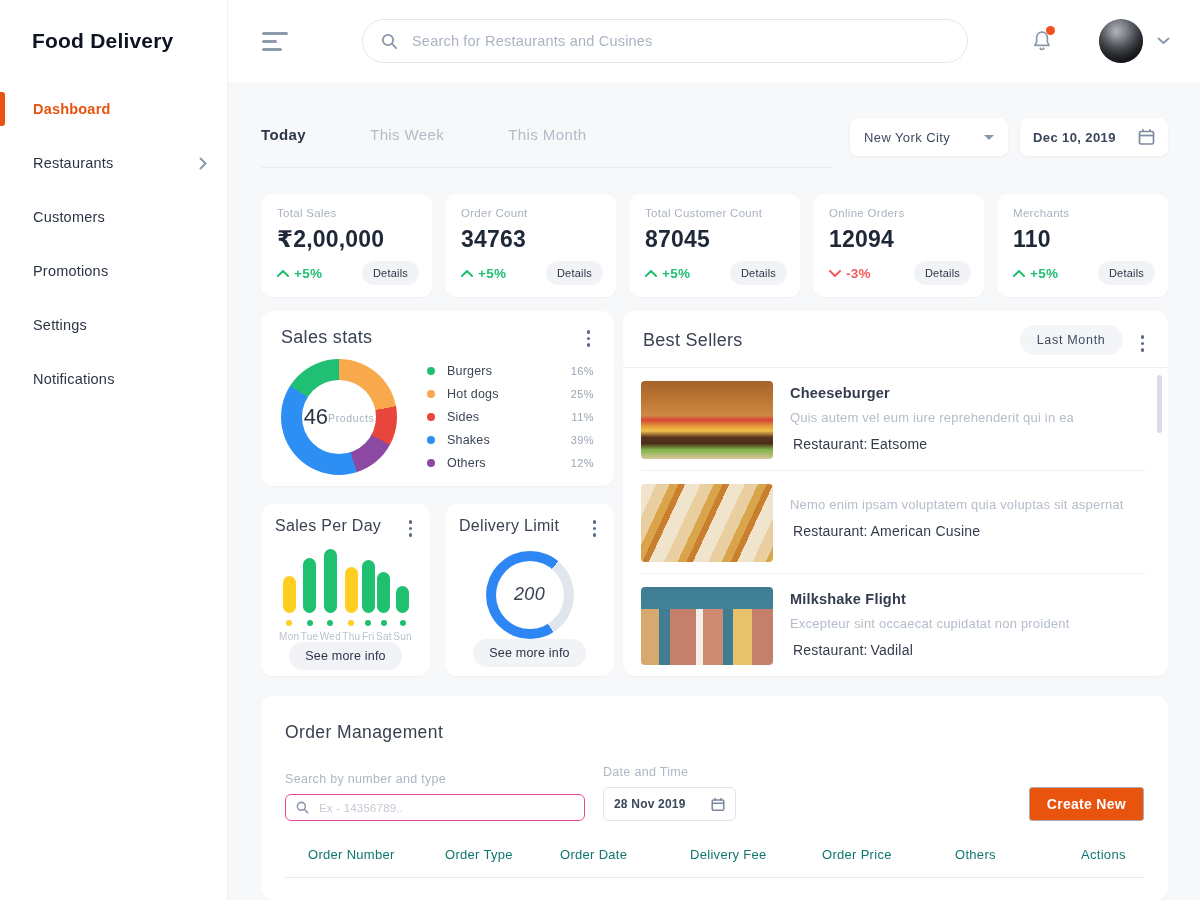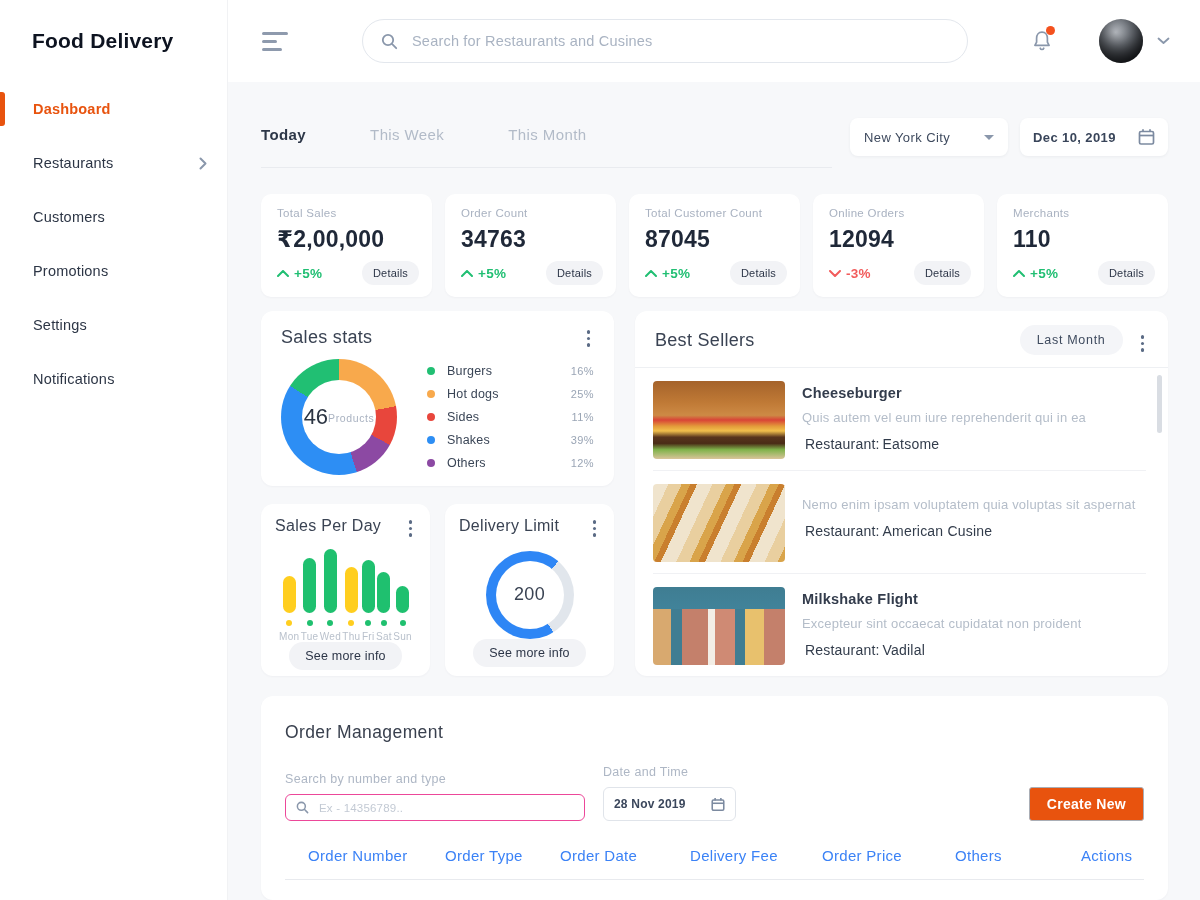--- a/index.html
+++ b/index.html
@@ -47,21 +47,21 @@
   .stats-row{display:grid;grid-template-columns:repeat(5,1fr);gap:13px;margin-top:26px;flex:none}
   .stat-card{background:#fff;border-radius:10px;padding:13px 13px 12px 16px;box-shadow:0 1px 2px rgba(40,50,70,.04)}
   .stat-label{font-size:11.5px;color:#a9b2c1;letter-spacing:.3px;white-space:nowrap;overflow:hidden}
   .stat-value{font-size:23px;font-weight:700;color:#1f2838;margin-top:8px;letter-spacing:.2px;line-height:1.1}
   .stat-foot{display:flex;align-items:center;margin-top:9px}
   .trend{display:flex;align-items:center;gap:5px;font-size:13.5px;font-weight:700;letter-spacing:.3px}
   .trend.up{color:#21BF73}.trend.down{color:#F25C5C}
   .trend.down svg{transform:rotate(180deg)}
   .details-btn{margin-left:auto;background:#f2f3f6;border:none;border-radius:13px;padding:6px 11px;font-size:11px;color:#2c3547;cursor:pointer;letter-spacing:.2px}
 
-  .mid{display:flex;gap:21px;margin-top:14px;flex:none}
+  .mid{display:flex;gap:9px;margin-top:14px;flex:none}
   .left-col{width:353px;flex:none;display:flex;flex-direction:column}
   .right-col{flex:1;min-width:0}
   .card{background:#fff;border-radius:12px;box-shadow:0 1px 2px rgba(40,50,70,.04)}
   .card-head{display:flex;align-items:flex-start}
   .card-title{font-size:18px;color:#3a4353;letter-spacing:.3px}
   .kebab{margin-left:auto;cursor:pointer;display:flex;flex-direction:column;gap:3px;padding:3px 4px}
   .kebab i{width:3.5px;height:3.5px;border-radius:50%;background:#5b6b85}
 
   .sales-stats{height:175px;padding:16px 20px;box-sizing:border-box;overflow:hidden}
   .ss-body{display:flex;align-items:center;margin-top:9px}
@@ -113,21 +113,21 @@
   .om-form{display:flex;align-items:flex-end;margin-top:22px}
   .om-group{display:flex;flex-direction:column}
   .om-group + .om-group{margin-left:18px}
   .om-label{font-size:12.5px;color:#aeb7c5;letter-spacing:.3px;margin-bottom:8px}
   .om-search{width:300px;height:27px;border:1px solid #ec4899;border-radius:6px;display:flex;align-items:center;padding:0 10px;box-sizing:border-box;background:#fff}
   .om-search input{border:0;outline:0;flex:1;margin-left:8px;font-size:11.5px;color:#3a4556;letter-spacing:.2px}
   .om-search input::placeholder{color:#c3cad4}
   .om-date{width:133px;height:34px;border:1px solid #e0e4ea;border-radius:6px;display:flex;align-items:center;justify-content:space-between;padding:0 10px;box-sizing:border-box;font-size:12px;font-weight:700;color:#3b475c;letter-spacing:.2px;background:#fff;cursor:pointer}
   .create-btn{margin-left:auto;background:#E8530E;color:#fff;border:1px solid #a9aeb6;padding:8px 17px;font-size:14px;font-weight:700;letter-spacing:.3px;border-radius:3px;cursor:pointer}
   .om-table{margin-top:26px}
-  .t-head{display:grid;grid-template-columns:137px 115px 130px 132px 133px 126px 1fr;padding-left:23px;font-size:15px;color:#3b82f6;letter-spacing:.3px}
+  .t-head{display:grid;grid-template-columns:137px 115px 130px 132px 133px 126px 1fr;padding-left:23px;font-size:13px;color:#0f766e;letter-spacing:.3px}
   .t-divider{border-top:1px solid #e8eaee;margin-top:15px}
   .t-row{display:grid;grid-template-columns:137px 115px 130px 132px 133px 126px 1fr;padding:29px 0 0 23px;font-size:14px;font-weight:600;color:#323c4b;align-items:center;letter-spacing:.2px;cursor:pointer}
 </style>
 </head>
 <body>
 
 <aside class="sidebar">
   <div class="brand">Food Delivery</div>
   <nav>
     <div class="nav-item active">
@@ -393,21 +393,21 @@
 
           <div class="card">
             <div class="card-head">
               <span class="card-title">Delivery Limit</span>
               <span class="kebab">
                   <i></i>
                   <i></i>
                   <i></i>
                 </span>
             </div>
-            <div class="ring" style="background: conic-gradient(rgb(46, 134, 245) 0deg, rgb(46, 134, 245) 40deg, rgb(225, 230, 236) 40deg, rgb(225, 230, 236) 148deg, rgb(46, 134, 245) 148deg, rgb(46, 134, 245) 360deg);">
+            <div class="ring" style="background: conic-gradient(rgb(46, 134, 245) 0deg, rgb(46, 134, 245) 40deg, rgb(225, 230, 236) 40deg, rgb(225, 230, 236) 148deg, rgb(46, 134, 245) 148deg, rgb(46, 134, 245) 360deg); font-style: italic;">
               <div class="ring-hole">200</div>
             </div>
             <button class="cta-pill">See more info</button>
           </div>
         </div>
       </div>
 
       <div class="right-col">
         <div class="card best-sellers">
           <div class="bs-head">

